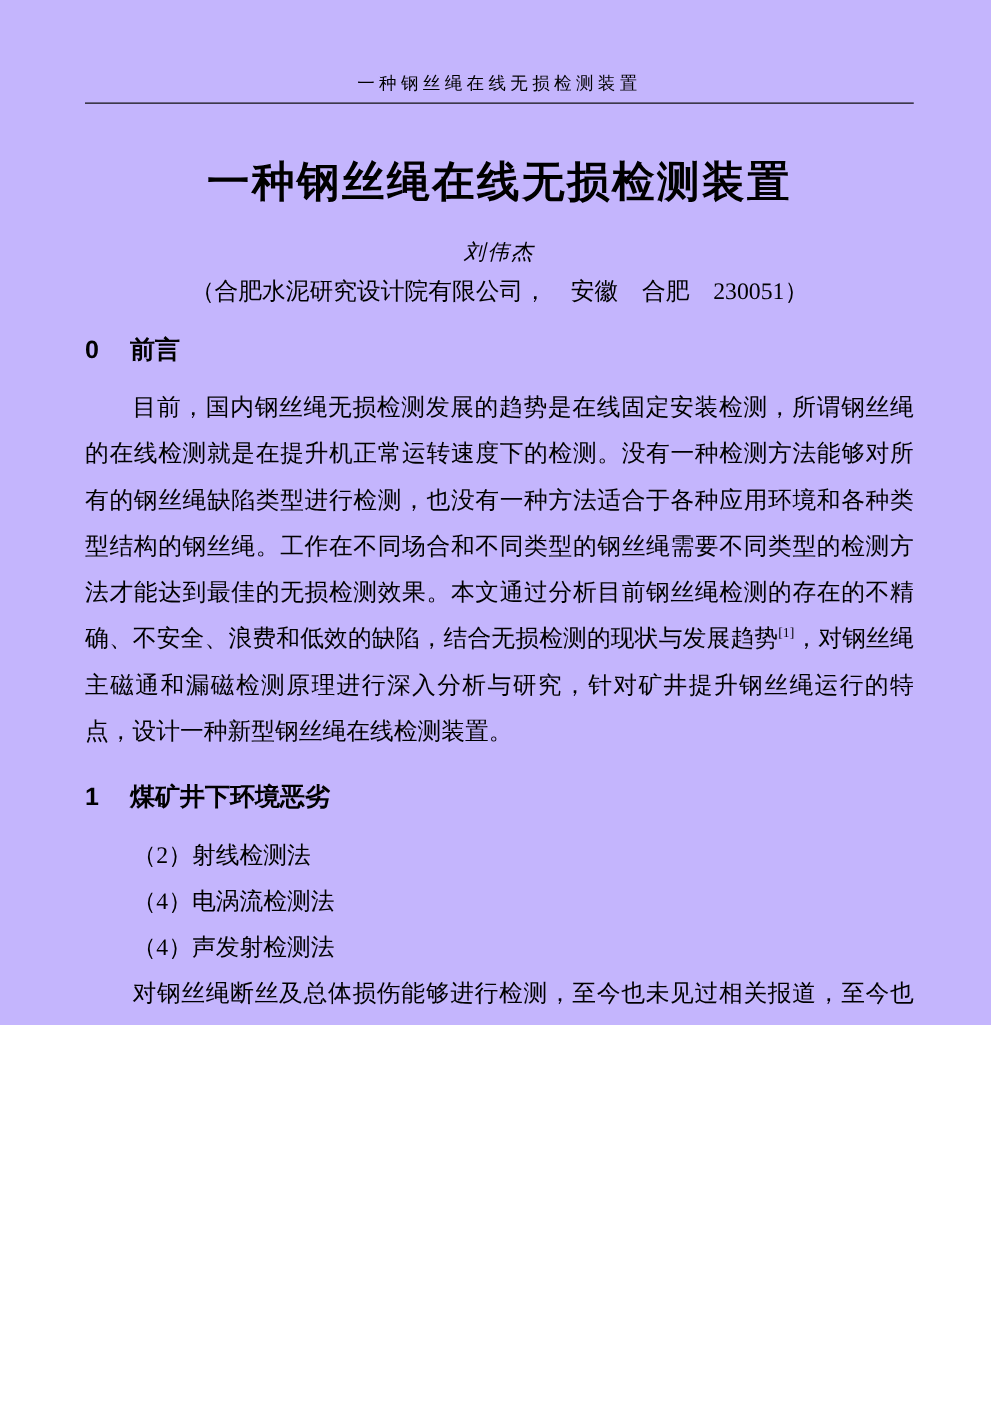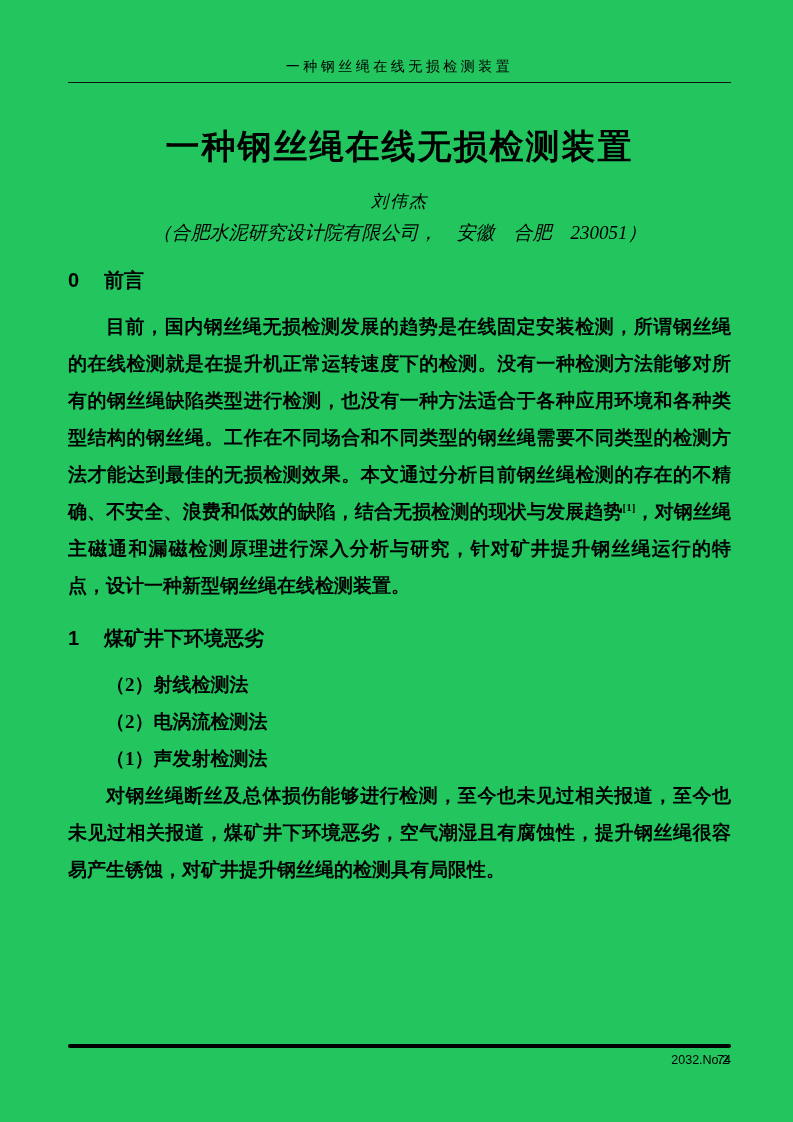--- a/index.html
+++ b/index.html
@@ -1,19 +1,19 @@
 <!DOCTYPE html>
 <html lang="zh"><head>
 <meta charset="utf-8">
 <style>
   html,body { margin:0; padding:0; background:#ffffff; }
   .page {
     position:relative;
-    width:793px; height:1122px;
-    background:#22c55e;
+    width:793px; height:820px;
+    background:#c4b5fd;
     color:#000;
     font-family:"Liberation Serif", serif;
     overflow:hidden;
   }
   
   .running-head {
     position:absolute; left:68px; right:62px; top:58px;
     text-align:center;
     font-size:14px; letter-spacing:3.5px;
     padding-bottom:6px;
@@ -35,39 +35,38 @@
   .author {
     margin-top:9px;
     text-align:center;
     font-style:italic;
     font-size:17px;
     letter-spacing:2px;
   }
   .affiliation {
     margin-top:7px;
     text-align:center;
-    font-style:italic;
     font-size:19px;
   }
   .section-heading {
     margin-top:19px;
     margin-bottom:13px;
     font-family:"Liberation Sans", sans-serif;
     font-weight:bold;
     font-size:20px;
     line-height:30px;
     display:flex;
   }
   .section-heading .num { width:36px; }
   .para {
     font-size:19px;
     line-height:37px;
     text-align:justify;
   }
-  .para.indent { text-indent:2em;font-weight:bold; }
+  .para.indent { text-indent:2em; }
   .para sup {
     font-size:11px;
     line-height:0;
     vertical-align:super;
   }
   
   .footer {
     position:absolute; left:68px; right:62px; top:1044px;
   }
   .footer-rule {
@@ -102,22 +101,22 @@
             <span>前言</span>
           </h2>
           <div class="para indent">目前，国内钢丝绳无损检测发展的趋势是在线固定安装检测，所谓钢丝绳的在线检测就是在提升机正常运转速度下的检测。没有一种检测方法能够对所有的钢丝绳缺陷类型进行检测，也没有一种方法适合于各种应用环境和各种类型结构的钢丝绳。工作在不同场合和不同类型的钢丝绳需要不同类型的检测方法才能达到最佳的无损检测效果。本文通过分析目前钢丝绳检测的存在的不精确、不安全、浪费和低效的缺陷，结合无损检测的现状与发展趋势<sup>[1]</sup>，对钢丝绳主磁通和漏磁检测原理进行深入分析与研究，针对矿井提升钢丝绳运行的特点，设计一种新型钢丝绳在线检测装置。</div>
         </section>
         <section>
           <h2 class="section-heading">
             <span class="num">1</span>
             <span>煤矿井下环境恶劣</span>
           </h2>
           <div class="para indent">（2）射线检测法</div>
-          <div class="para indent">（2）电涡流检测法</div>
-          <div class="para indent">（1）声发射检测法</div>
+          <div class="para indent">（4）电涡流检测法</div>
+          <div class="para indent">（4）声发射检测法</div>
           <div class="para indent">对钢丝绳断丝及总体损伤能够进行检测，至今也未见过相关报道，至今也未见过相关报道，煤矿井下环境恶劣，空气潮湿且有腐蚀性，提升钢丝绳很容易产生锈蚀，对矿井提升钢丝绳的检测具有局限性。</div>
         </section>
       </div>
   </div>
 
   <div class="footer">
     <div class="footer-rule"></div>
     <div class="footer-row">
       <span class="page-number">74</span>
       <span class="issue-label">2032.No.2</span>

